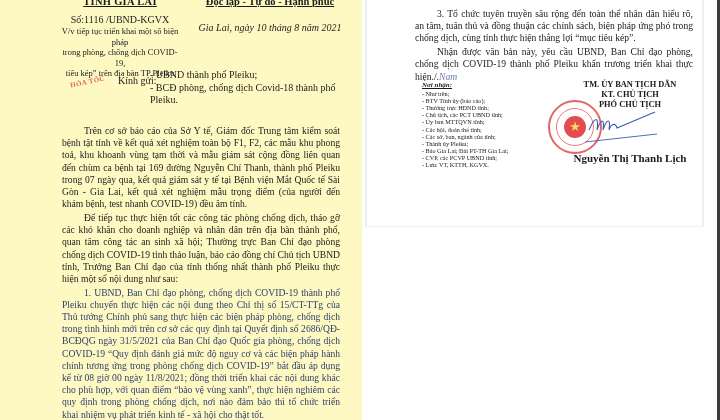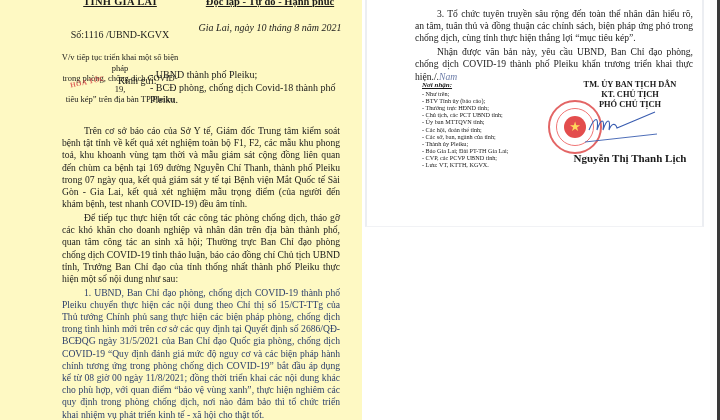--- a/index.html
+++ b/index.html
@@ -6,22 +6,22 @@
   html, body { width: 720px; height: 420px; overflow: hidden; background: #ffffff; }
   body { position: relative; font-family: "Liberation Serif", serif; color: #1a1a1a; }
 
   .page-left { position: absolute; left: 0; top: 0; width: 362px; height: 420px; background: #fef9c3; }
   .page-right { position: absolute; left: 365px; top: 0; width: 339px; height: 227px; background: #fff;
     border-left: 2px solid #eceef2; border-right: 2px solid #eceef2; border-bottom: 1px solid #f1f2f5; }
   .dark-edge { position: absolute; right: 0; top: 0; width: 3px; height: 420px; background: #3a3a3a; }
 
   .hdr-left { position: absolute; left: 60px; top: -4px; width: 120px; text-align: center; }
   .agency { font-weight: bold; font-size: 10.5px; text-decoration: underline; letter-spacing: 0.3px; }
-  .docno { font-size: 10px; margin-top: 22px; }
-  .subject { font-size: 8.5px; line-height: 10.5px; margin-top: 12px; }
+  .docno { font-size: 10px; margin-top: 7px; }
+  .subject { font-size: 8.5px; line-height: 10.5px; margin-top: 1px; }
 
   .hdr-right { position: absolute; left: 180px; top: -4px; width: 180px; text-align: center; }
   .motto { font-weight: bold; font-size: 10.5px; text-decoration: underline; }
   .dateline { font-style: italic; font-size: 10px; margin-top: 15px; }
 
   .urgent-stamp { position: absolute; left: 70px; top: 78px; color: #d94a4a; font-size: 7px; font-weight: bold;
     transform: rotate(-12deg); letter-spacing: 0.4px; opacity: 0.85; }
   .greeting { position: absolute; left: 118px; top: 75px; font-size: 10px; }
   .recipients { position: absolute; left: 150px; top: 69px; font-size: 10px; line-height: 12.5px; }
 

